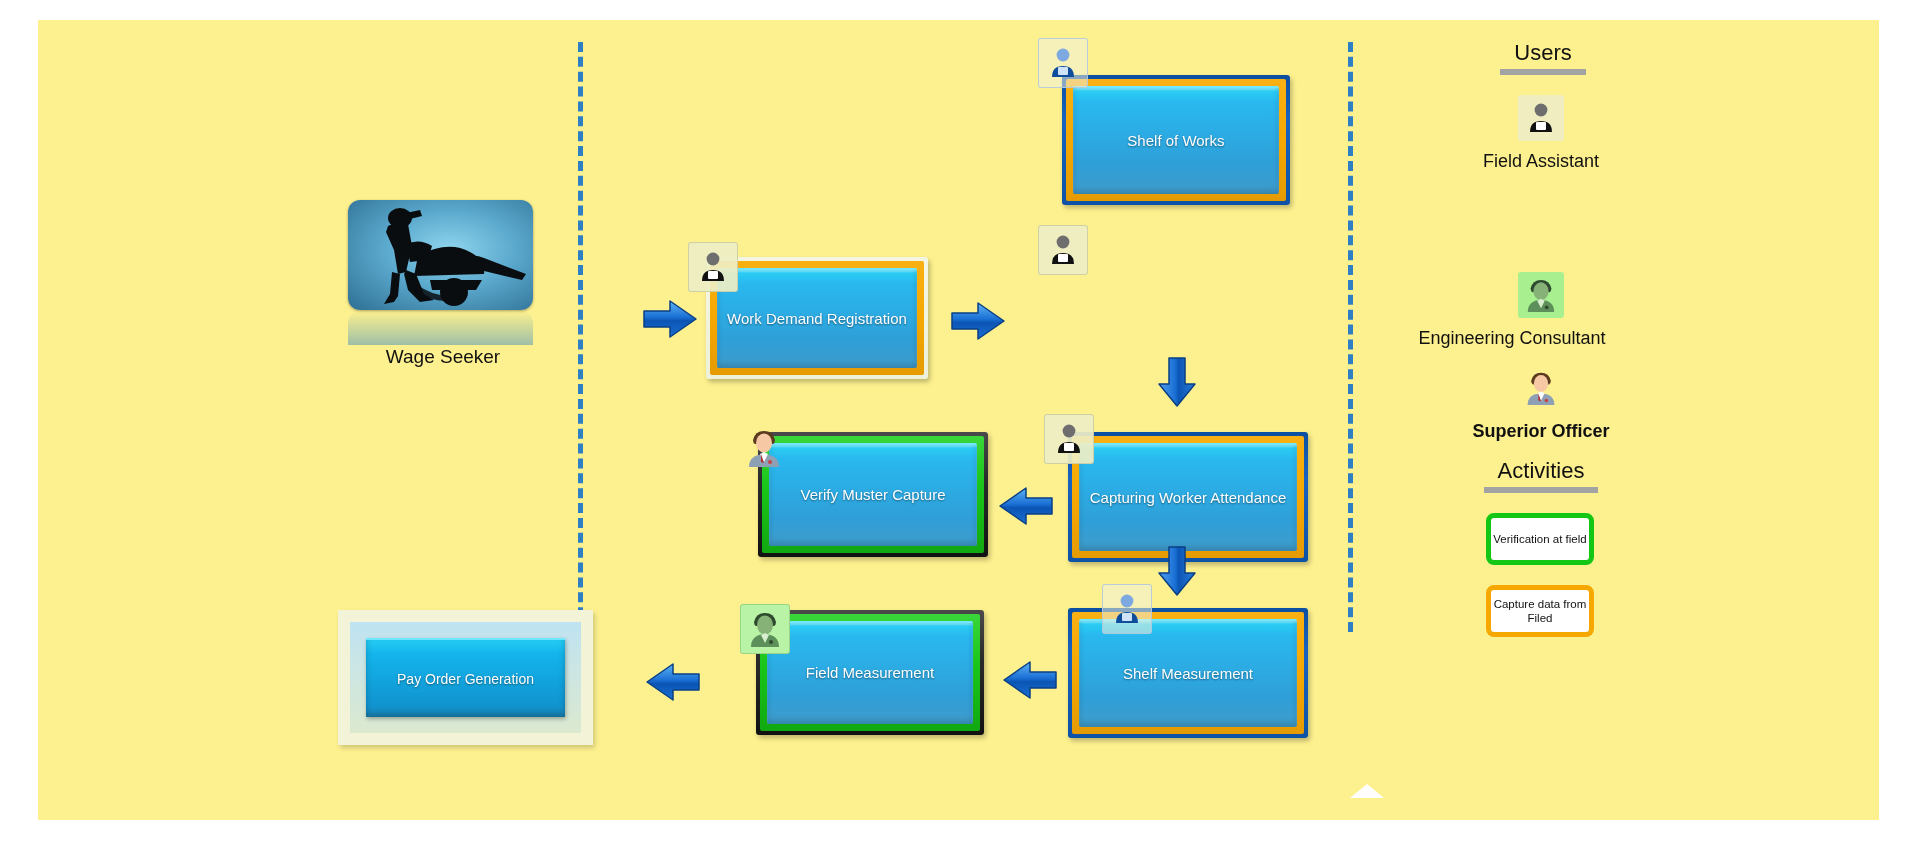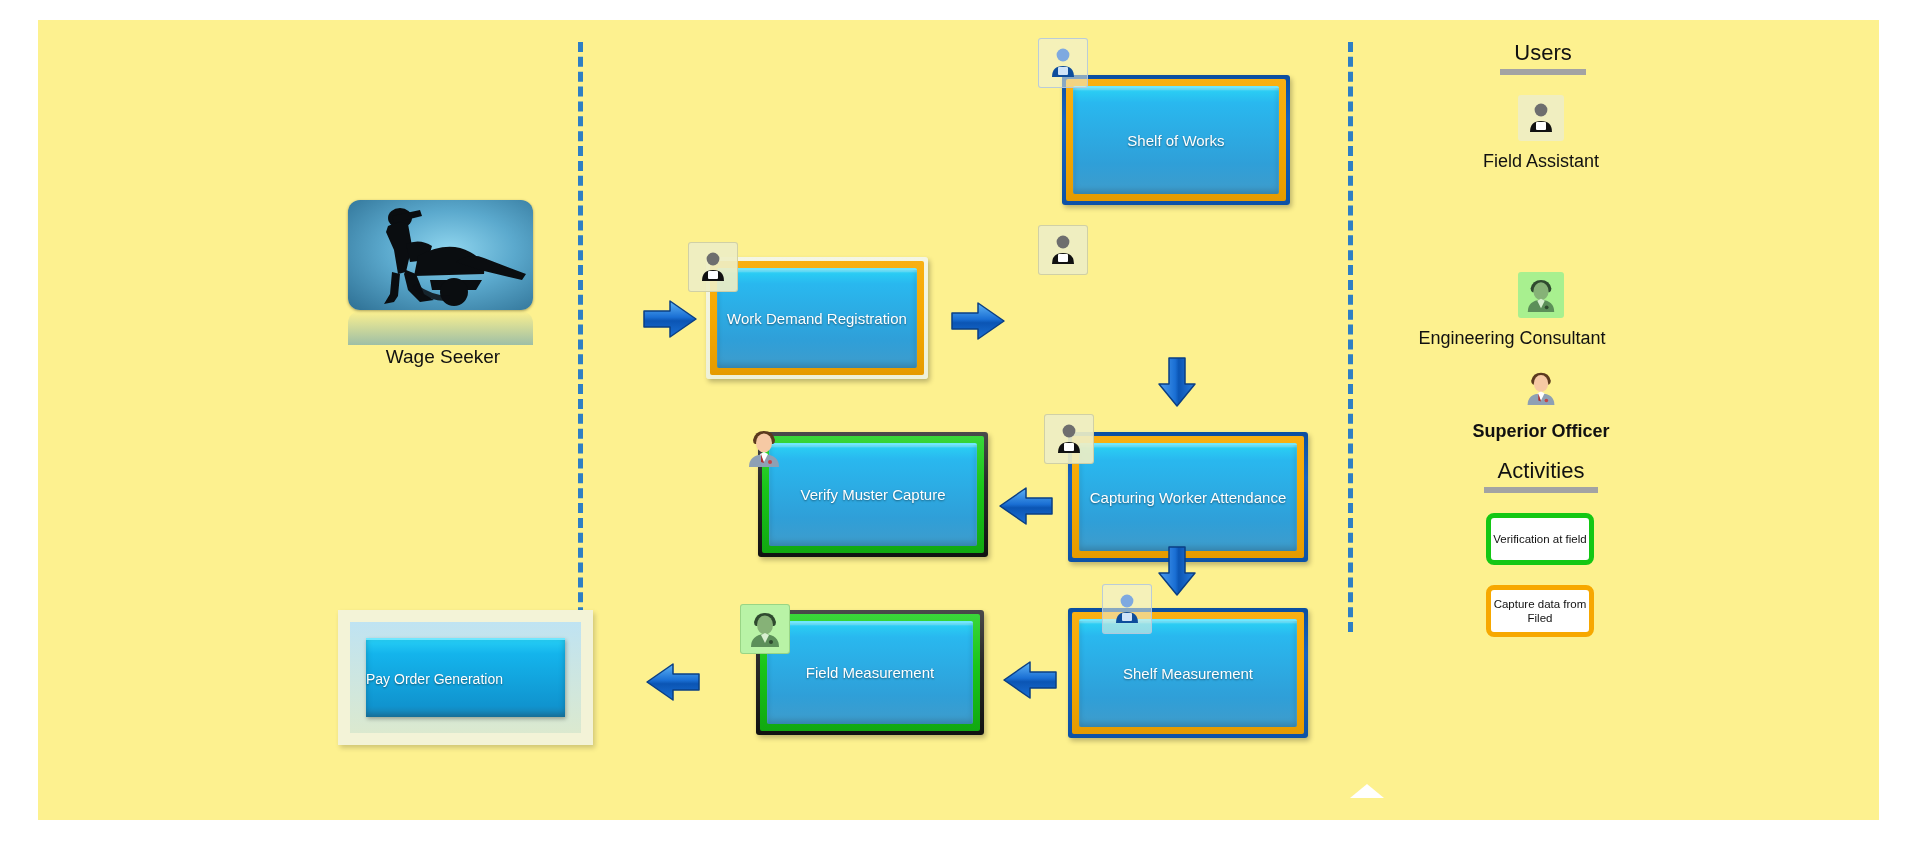--- a/index.html
+++ b/index.html
@@ -76,21 +76,21 @@
   }
   .payorder .mid{
     box-sizing:border-box;width:100%;height:100%;padding:16px;
     background:linear-gradient(to bottom,#bfe3f2,#dbe9cf);
   }
   .payorder .inner{
     box-sizing:border-box;width:100%;height:100%;
     background:linear-gradient(to bottom,#25cdf5 0%,#14b4ec 18%,#1094cf 85%,#1b86b8 100%);
     border-top:2px solid #6fe7ff;
     box-shadow:inset 0 -3px 6px rgba(0,0,0,.22), 1px 2px 4px rgba(0,0,0,.3);
-    display:flex;align-items:center;justify-content:flex-start;
+    display:flex;align-items:center;justify-content:center;
   }
   .payorder .label{
     color:#fff;font-size:14px;text-align:center;text-shadow:0 1px 2px rgba(0,0,0,.45);
   }
 
   
   .badge{
     position:absolute;width:48px;height:48px;border-radius:3px;
     display:flex;align-items:center;justify-content:center;
     overflow:visible;

